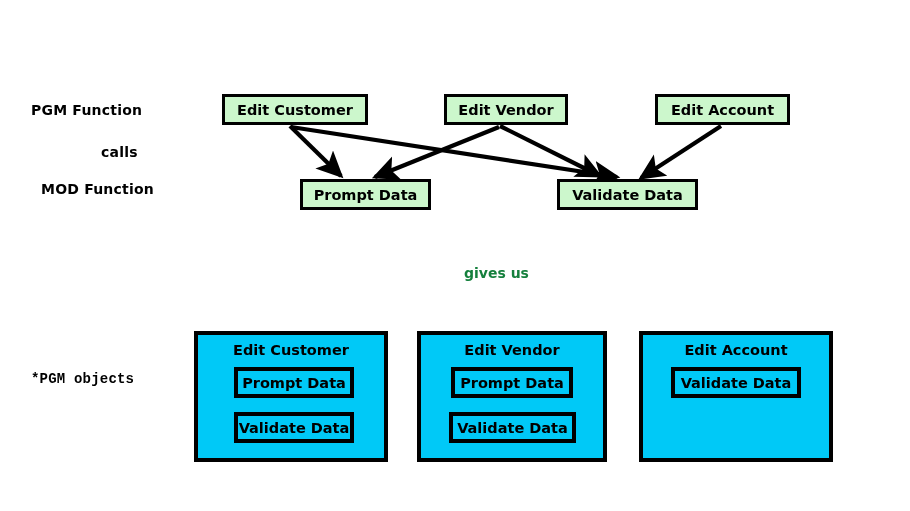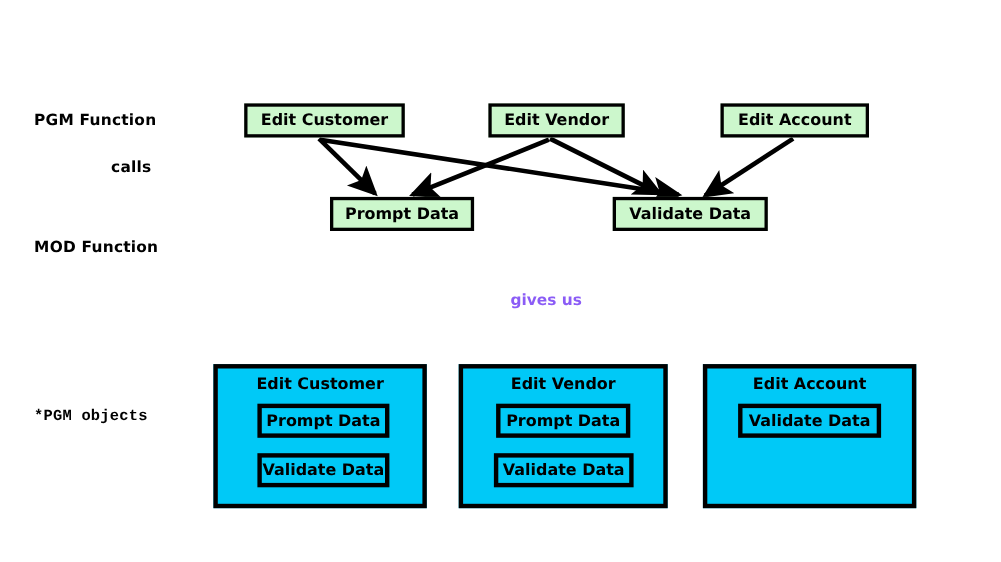--- a/index.html
+++ b/index.html
@@ -81,34 +81,34 @@
     justify-content: center;
     font-weight: bold;
     font-size: 14.5px;
     color: #000000;
     white-space: nowrap;
   }
   .gives-us {
     position: absolute;
     font-weight: bold;
     font-size: 14px;
-    color: #8b5cf6;
+    color: #15803d;
     white-space: nowrap;
   }
 </style>
 </head>
 <body>
 
 <div id="stage">
 
   <div class="lbl" style="left:31px; top:102px;">PGM Function</div>
 
   <div class="lbl" style="left:74px; top:144px;margin-left:27px;">calls</div>
 
-  <div class="lbl" style="left:31px; top:181px;margin-top:36px;">MOD Function</div>
+  <div class="lbl" style="left:41px; top:181px;">MOD Function</div>
 
   <div class="lbl" style="left:31px; top:371px;font-family:Liberation Mono, monospace;">*PGM objects</div>
 
   <svg id="arrows" viewBox="0 0 910 511">
     <defs>
       <marker id="ah" markerWidth="7" markerHeight="7" refX="5.6" refY="3" orient="auto" markerUnits="strokeWidth">
         <path d="M0,0 L6.4,3 L0,6 L1.4,3 z" fill="#000000"></path>
       </marker>
     </defs>
 

